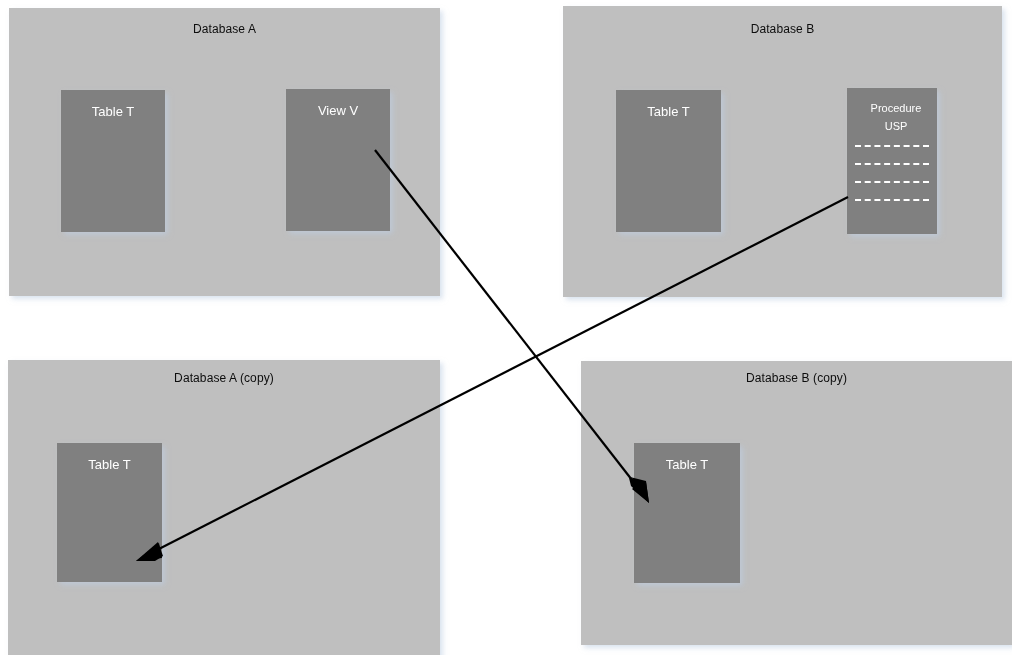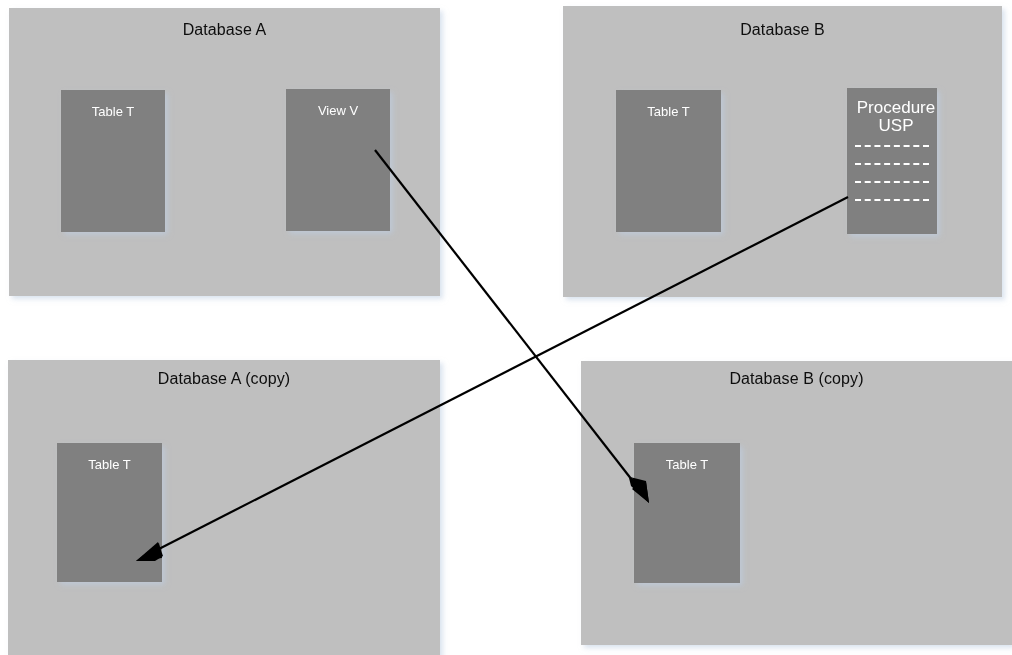--- a/index.html
+++ b/index.html
@@ -20,21 +20,21 @@
     background: #bfbfbf;
     box-shadow: 3px 3px 5px rgba(190, 205, 225, 0.55);
     box-sizing: border-box;
   }
   .db-title {
     position: absolute;
     left: 0;
     right: 0;
     text-align: center;
     color: #0d0d0d;
-    font-size: 16px;
+    font-size: 12px;
     line-height: 19px;
     letter-spacing: 0.1px;
   }
   .obj-box {
     position: absolute;
     background: #808080;
     box-shadow: 3px 3px 5px rgba(190, 205, 225, 0.6);
     box-sizing: border-box;
   }
   .obj-label {
@@ -46,21 +46,21 @@
     font-size: 13px;
     line-height: 16px;
   }
   .proc-label {
     position: absolute;
     left: 8px;
     right: 0;
     top: 11px;
     text-align: center;
     color: #ffffff;
-    font-size: 17px;
+    font-size: 11px;
     line-height: 18px;
   }
   .proc-lines {
     position: absolute;
     left: 8px;
     right: 8px;
     top: 57px;
   }
   .proc-line {
     height: 0;

